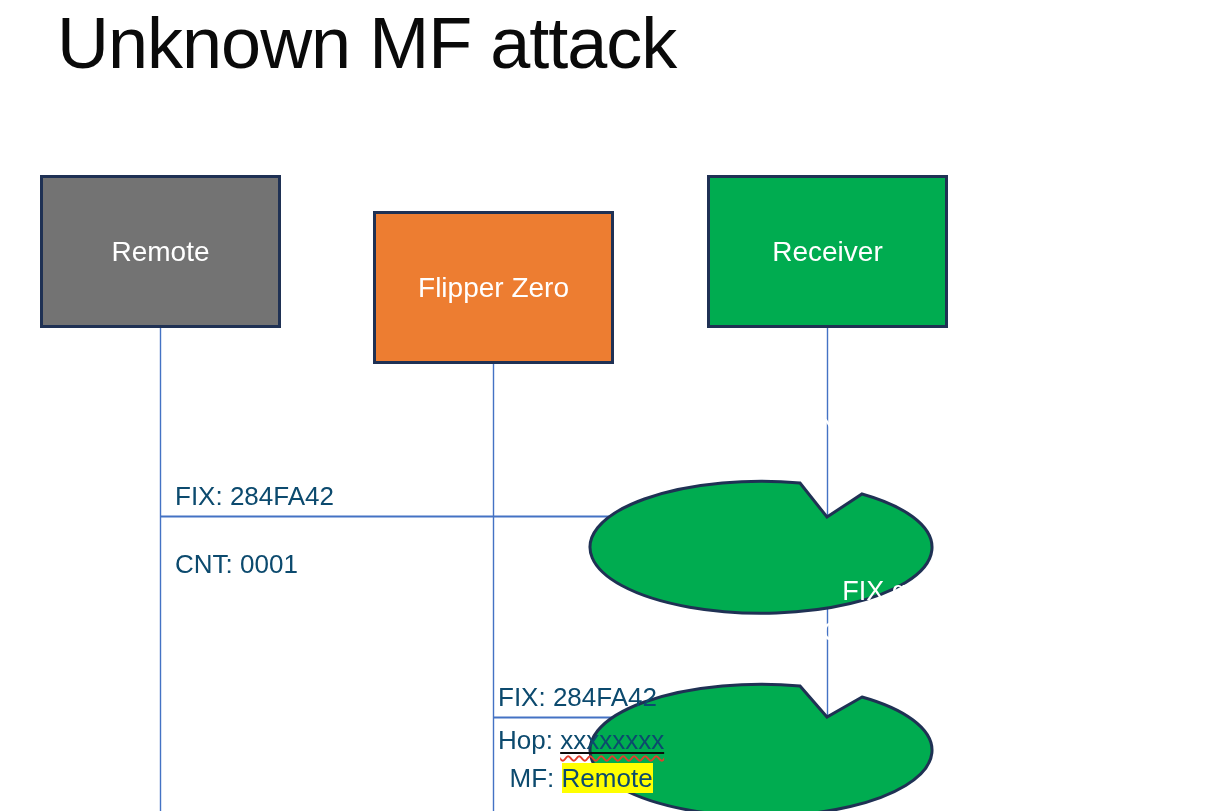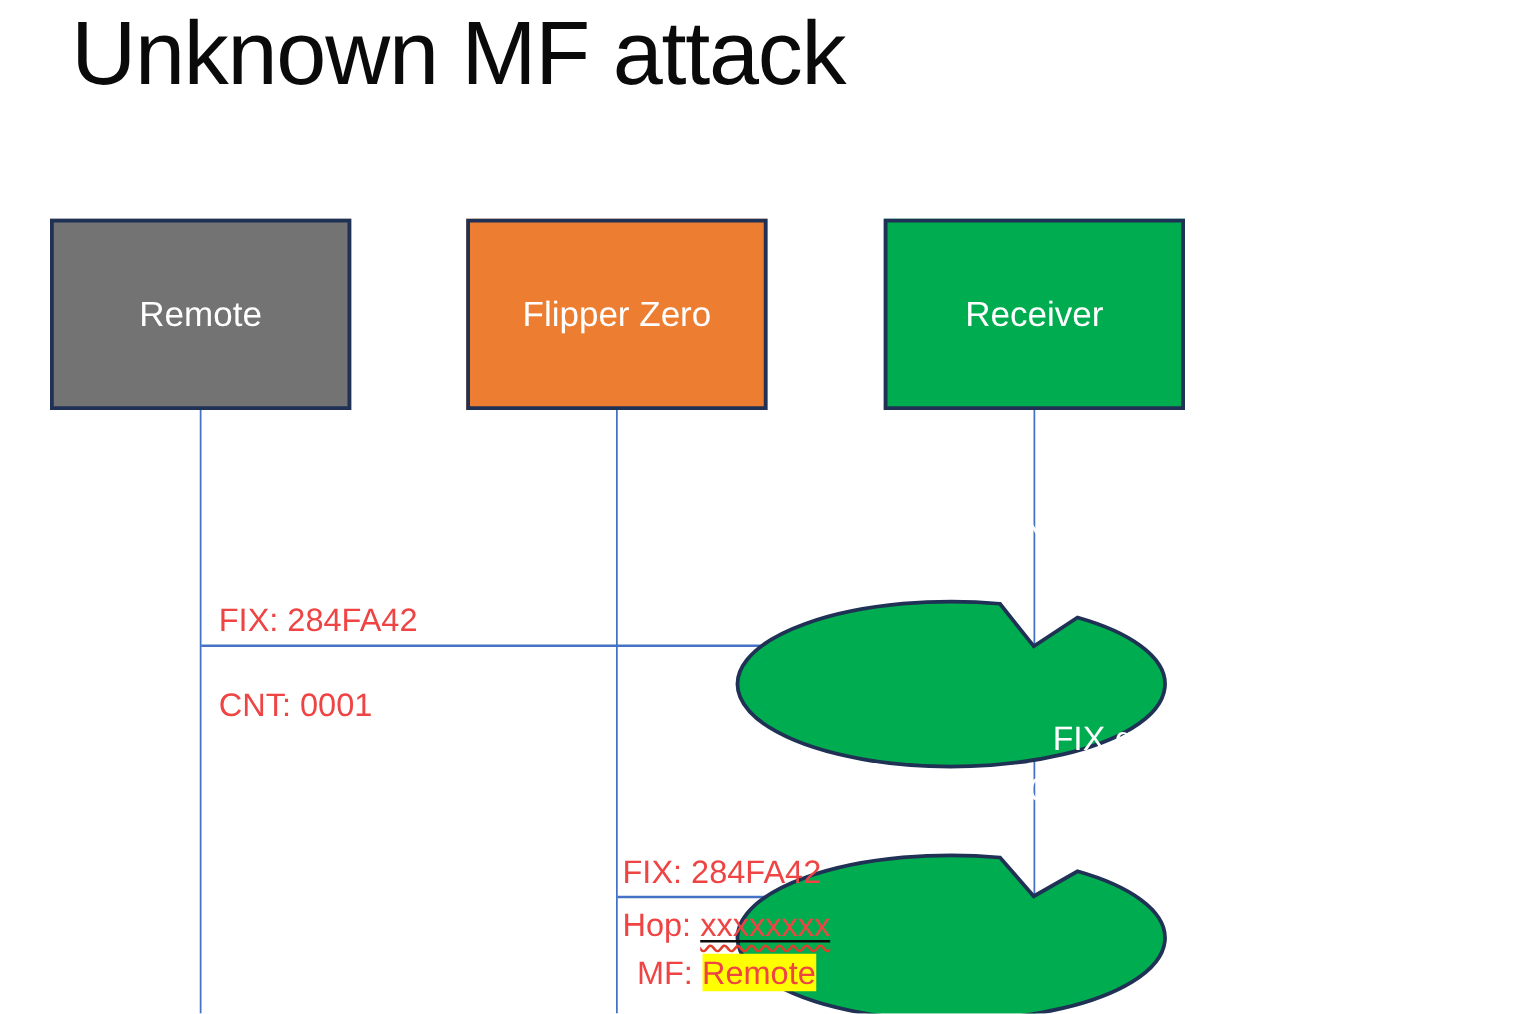--- a/index.html
+++ b/index.html
@@ -17,30 +17,30 @@
   .msgline{stroke:#4472C4;stroke-width:2;}
   .arrowhead{fill:#4472C4;}
   .callout-shape{fill:#00AC50;stroke:#1F3154;stroke-width:3;}
   .actor{
     position:absolute;top:175px;width:241px;height:153px;
     border:3px solid #1F3154;box-sizing:border-box;
     display:flex;align-items:center;justify-content:center;
     color:#ffffff;font-size:28px;
   }
   .actor.remote{left:40px;background:#737373;}
-  .actor.flipper{left:373px;background:#ED7D31;}
+  .actor.flipper{left:373px;background:#ED7D31;margin-top:36px;}
   .actor.receiver{left:707px;background:#00AC50;}
   .callout-text{
     position:absolute;left:717px;width:360px;text-align:center;
     color:#ffffff;font-size:27px;line-height:41px;
   }
   .callout-text.c1{top:368px;}
   .callout-text.c2{top:571px;}
   .msg-label{
-    position:absolute;color:#ef4444;font-size:26px;line-height:38px;
+    position:absolute;color:#0c4a6e;font-size:26px;line-height:38px;
     white-space:nowrap;
   }
   .m1-above{left:175px;top:477px;}
   .m1-below{left:175px;top:545px;}
   .m2-above{left:498px;top:678px;}
   .m2-below{left:498px;top:721px;text-align:center;}
   .hl{background:#FFFF00;}
   .spell{
     text-decoration-line:underline;text-decoration-style:wavy;
     text-decoration-color:#e03e2d;text-decoration-thickness:2px;

